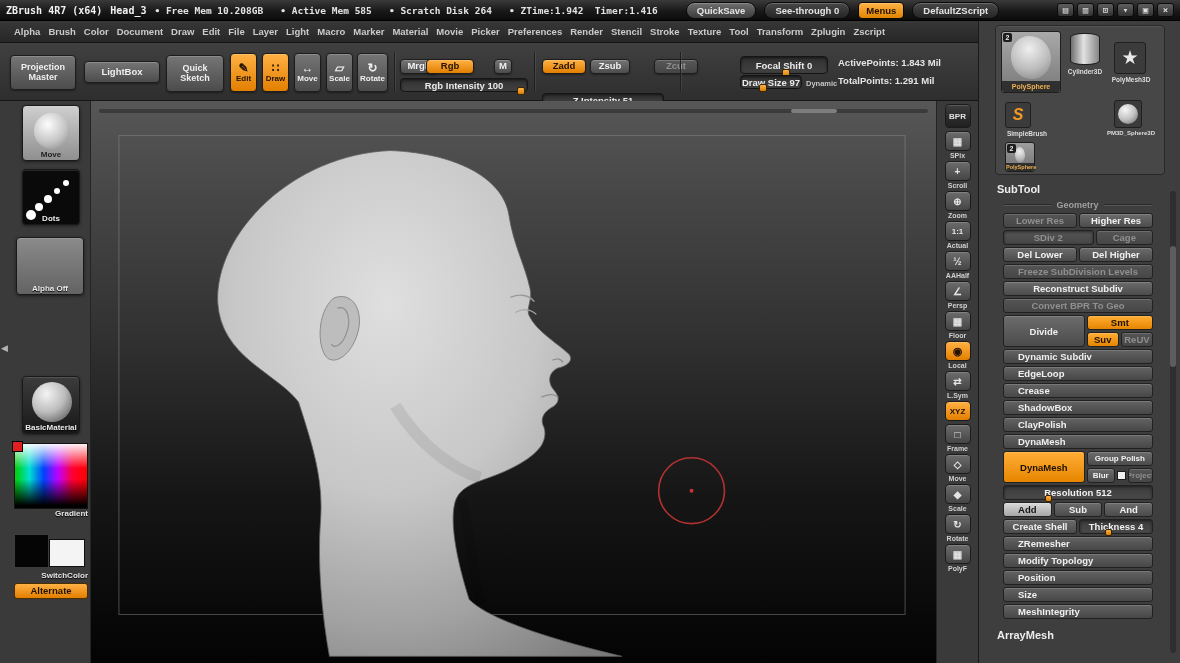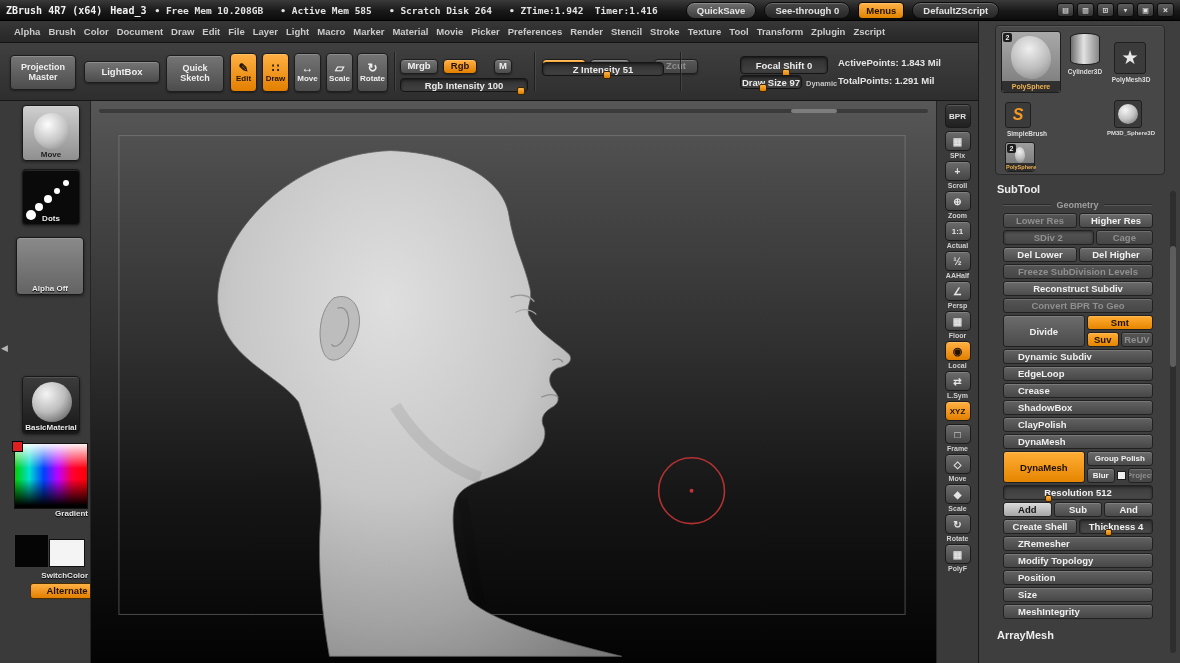--- a/index.html
+++ b/index.html
@@ -73,21 +73,21 @@
     background:linear-gradient(to bottom, rgba(255,255,255,.95), rgba(255,255,255,0) 38%, rgba(0,0,0,0) 55%, #000 96%),
       linear-gradient(to right, #00d000, #00e0d0, #0040ff, #c000ff, #ff0030, #ff0000); }
   .cur-color { position:absolute; left:-2px; top:-2px; width:11px; height:11px;
     background:#e02020; border:1px solid #000; }
   .switch-wrap { position:absolute; left:14px; top:430px; width:74px; }
   .sc-black { position:absolute; left:0; top:3px; width:35px; height:34px; background:#050505; border:1px solid #3c3c3c; }
   .sc-white { position:absolute; left:35px; top:8px; width:36px; height:28px; background:#f4f4f4; border:1px solid #101010; }
   .switch-wrap .cap-below { position:absolute; left:0; right:0; top:40px; }
   .alt-btn { position:absolute; left:14px; top:482px; width:74px; height:16px;
     background:linear-gradient(#ffb144,#e27f00); border:1px solid #4a2e00; border-radius:3px;
-    color:#231200; font:bold 9.5px "Liberation Sans",sans-serif; text-align:center; line-height:14px;margin-left:16px; }
+    color:#231200; font:bold 9.5px "Liberation Sans",sans-serif; text-align:center; line-height:14px; }
 
   
   .canvas { position:absolute; left:90px; top:101px; width:847px; height:562px;
     background:linear-gradient(180deg,#575757 0%, #494949 14%, #313131 42%, #161616 70%, #030303 100%);
     border-left:1px solid #242424; border-right:1px solid #242424; }
   .scene { position:absolute; inset:0; width:100%; height:100%; }
   .hscroll-track { position:absolute; left:8px; right:8px; top:8px; height:4px;
     background:rgba(0,0,0,.30); border-radius:2px; }
   .hscroll-thumb { position:absolute; left:700px; top:8px; width:46px; height:4px;
     background:#7d7d7d; border-radius:2px; }
@@ -219,33 +219,33 @@
     <span>Scale</span>
   </div>
   <div class="sbtn icon-btn" style="left:357px;top:10px;width:31px;height:39px">
     <span class="ig">↻</span>
     <span>Rotate</span>
   </div>
 
   <div class="vsep" style="left:394px"></div>
 
   <div class="sbtn" style="left:400px;top:16px;width:38px;height:15px">Mrgb</div>
-  <div class="sbtn orange" style="left:443px;top:16px;width:34px;height:15px">Rgb</div>
+  <div class="sbtn orange" style="left:426px;top:16px;width:48px;height:15px">Rgb</div>
   <div class="sbtn" style="left:494px;top:16px;width:18px;height:15px">M</div>
   <div class="sslider" style="left:400px;top:35px;width:128px;height:14px">
     <span>Rgb Intensity 100</span>
     <span class="nub" style="right:2px"></span>
   </div>
 
   <div class="vsep" style="left:534px"></div>
 
   <div class="sbtn orange" style="left:542px;top:16px;width:44px;height:15px">Zadd</div>
   <div class="sbtn" style="left:590px;top:16px;width:40px;height:15px">Zsub</div>
   <div class="sbtn dim" style="left:654px;top:16px;width:44px;height:15px">Zcut</div>
-  <div class="sslider" style="left:542px;top:19px;width:122px;height:14px">
+  <div class="sslider" style="left:542px;top:50px;width:122px;height:14px">
     <span>Z Intensity 51</span>
     <span class="nub" style="left:50%"></span>
   </div>
 
   <div class="vsep" style="left:680px"></div>
 
   <div class="sslider" style="left:740px;top:13px;width:88px;height:18px">
     <span>Focal Shift 0</span>
     <span class="nub" style="left:48%"></span>
   </div>

